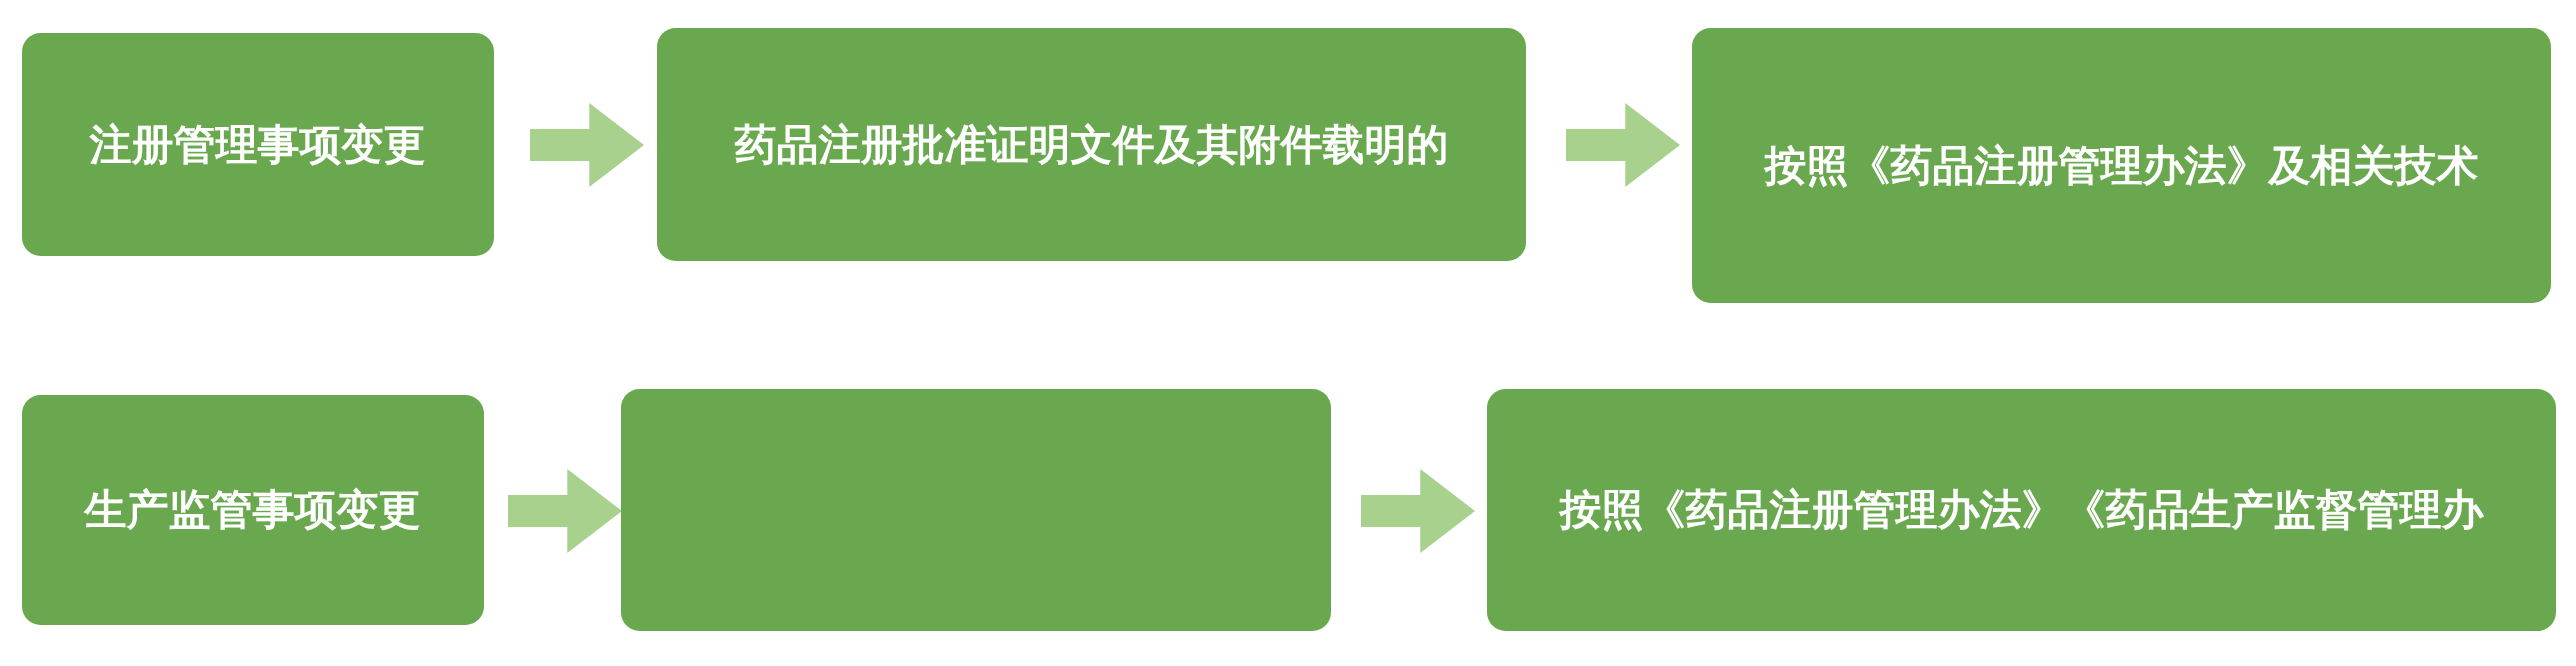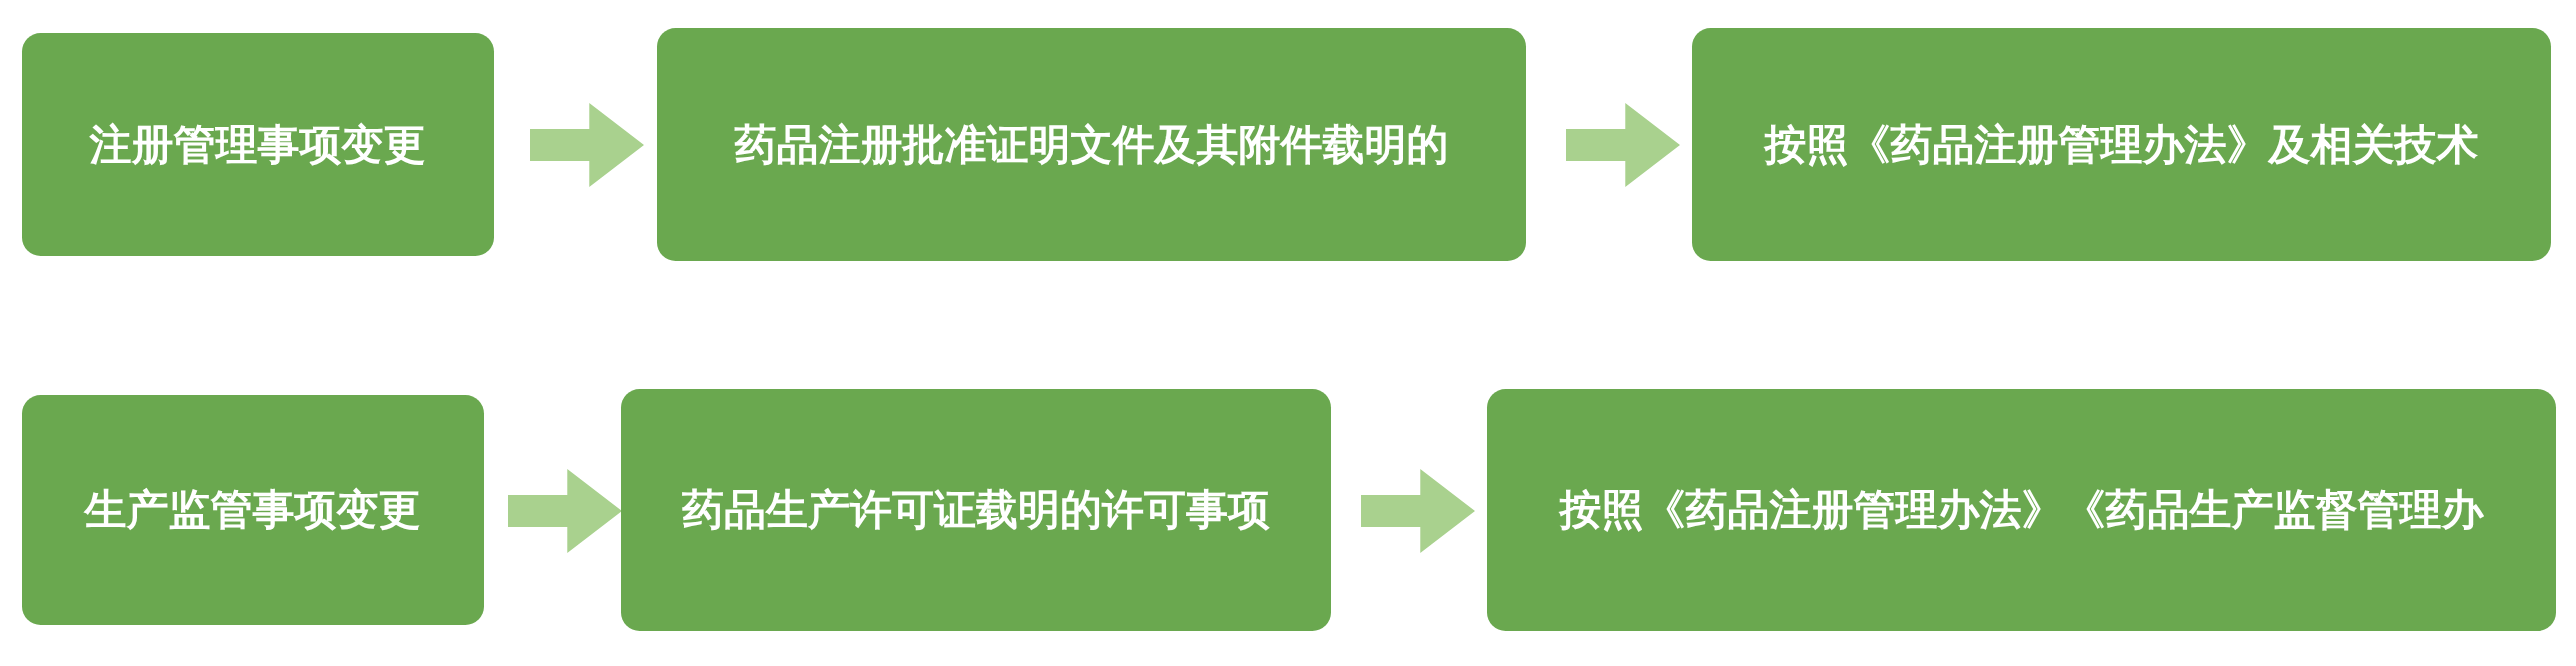--- a/index.html
+++ b/index.html
@@ -38,21 +38,21 @@
     position: absolute;
     background: var(--arrow-green, #a9d18e);
     clip-path: polygon(0 31%, 52% 31%, 52% 0, 100% 50%, 52% 100%, 52% 69%, 0 69%);
   }
 
   
   .r1-b1 { left: 21.5px;   top: 33px;  width: 472px;  height: 223px; }
   .r1-a1 { left: 530px;  top: 103px; width: 114px;  height: 84px; }
   .r1-b2 { left: 657px;  top: 28px;  width: 869px; height: 233px; align-items: center; }
   .r1-a2 { left: 1566px; top: 103px; width: 114px;  height: 84px; }
-  .r1-b3 { left: 1692px; top: 28px;  width: 859px; height: 233px; }
+  .r1-b3 { left: 1692px; top: 28px;  width: 859px; height: 275px; }
 
   
   .r2-b1 { left: 21.5px;   top: 395px; width: 462px;  height: 230px; text-align: right; }
   .r2-a1 { left: 508px;  top: 469px; width: 114px;  height: 84px; }
   .r2-b2 { left: 621px;  top: 389px; width: 710px;  height: 242px; }
   .r2-a2 { left: 1361px; top: 469px; width: 114px;  height: 84px; }
   .r2-b3 { left: 1487px; top: 389px; width: 1069px; height: 242px; }
 </style>
 </head>
 <body>
@@ -75,21 +75,20 @@
     <div class="line">按照《药品注册管理办法》及相关技术</div>
   </div>
 
   <div class="box r2-b1">
     <div class="line">生产监管事项变更</div>
   </div>
 
   <div class="arrow r2-a1"></div>
 
   <div class="box r2-b2">
-    <div class="line">药品生产许可证载明的许可事项</div>
   </div>
 
   <div class="arrow r2-a2"></div>
 
   <div class="box r2-b3">
     <div class="line">按照《药品注册管理办法》《药品生产监督管理办</div>
   </div>
 
 </div>
 

